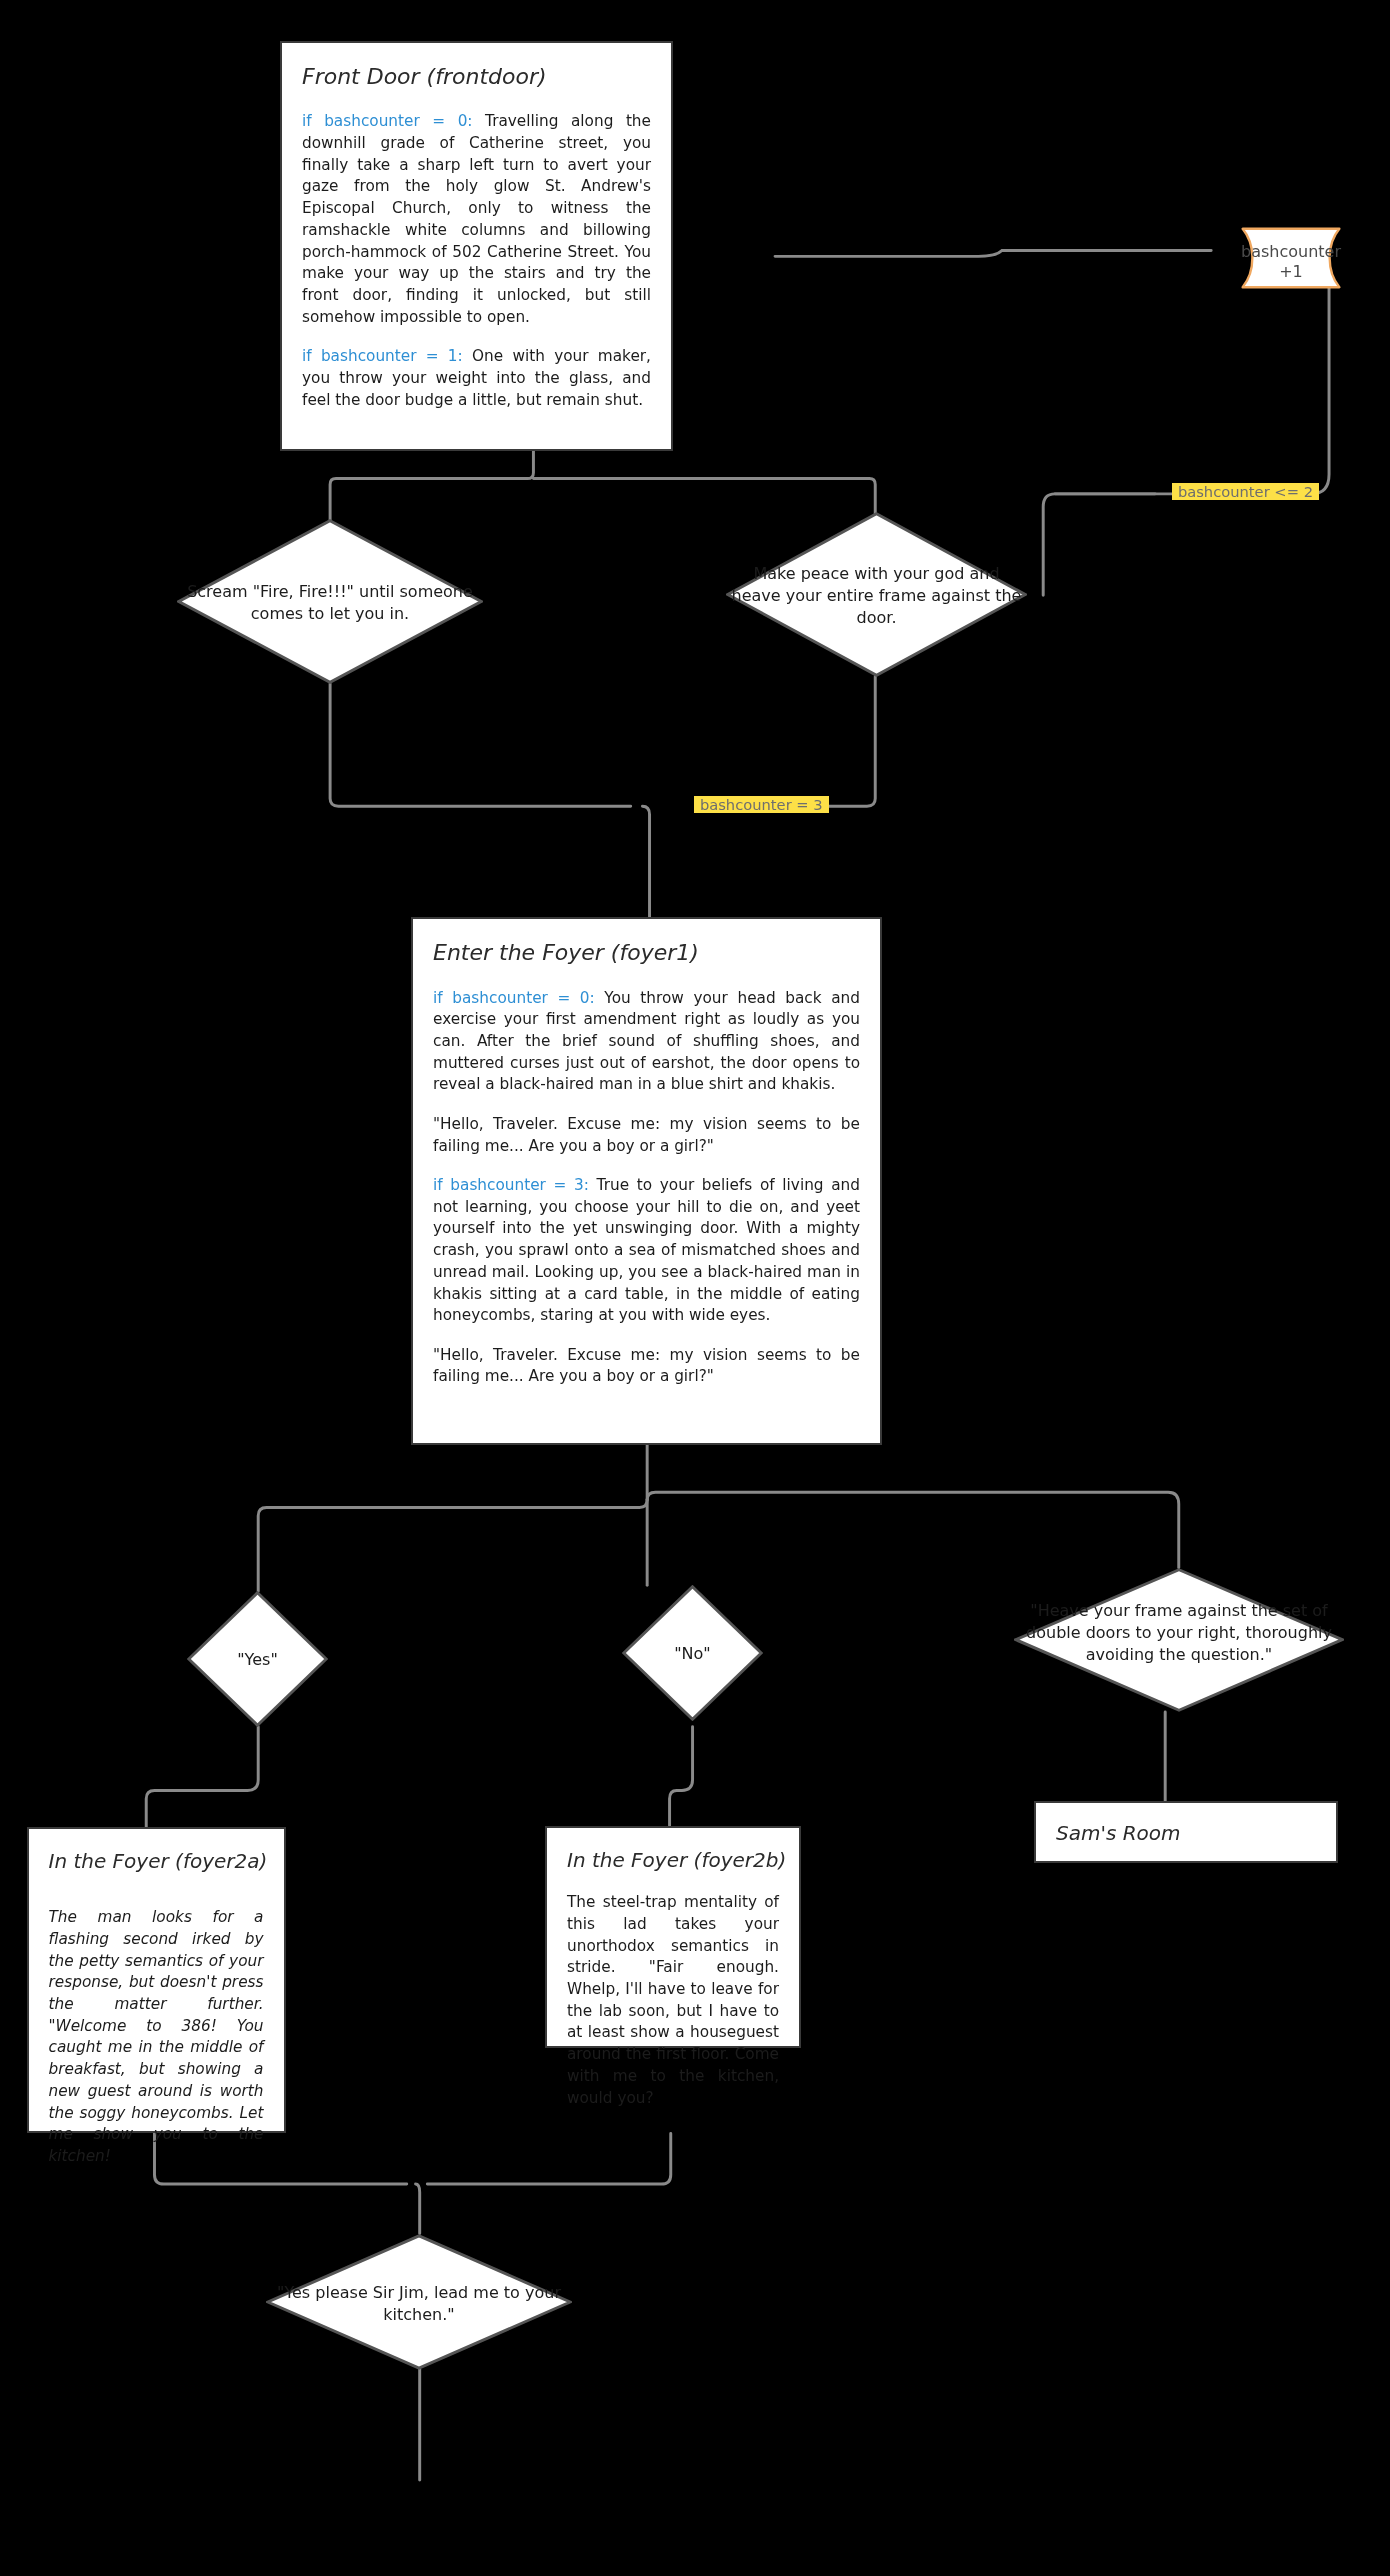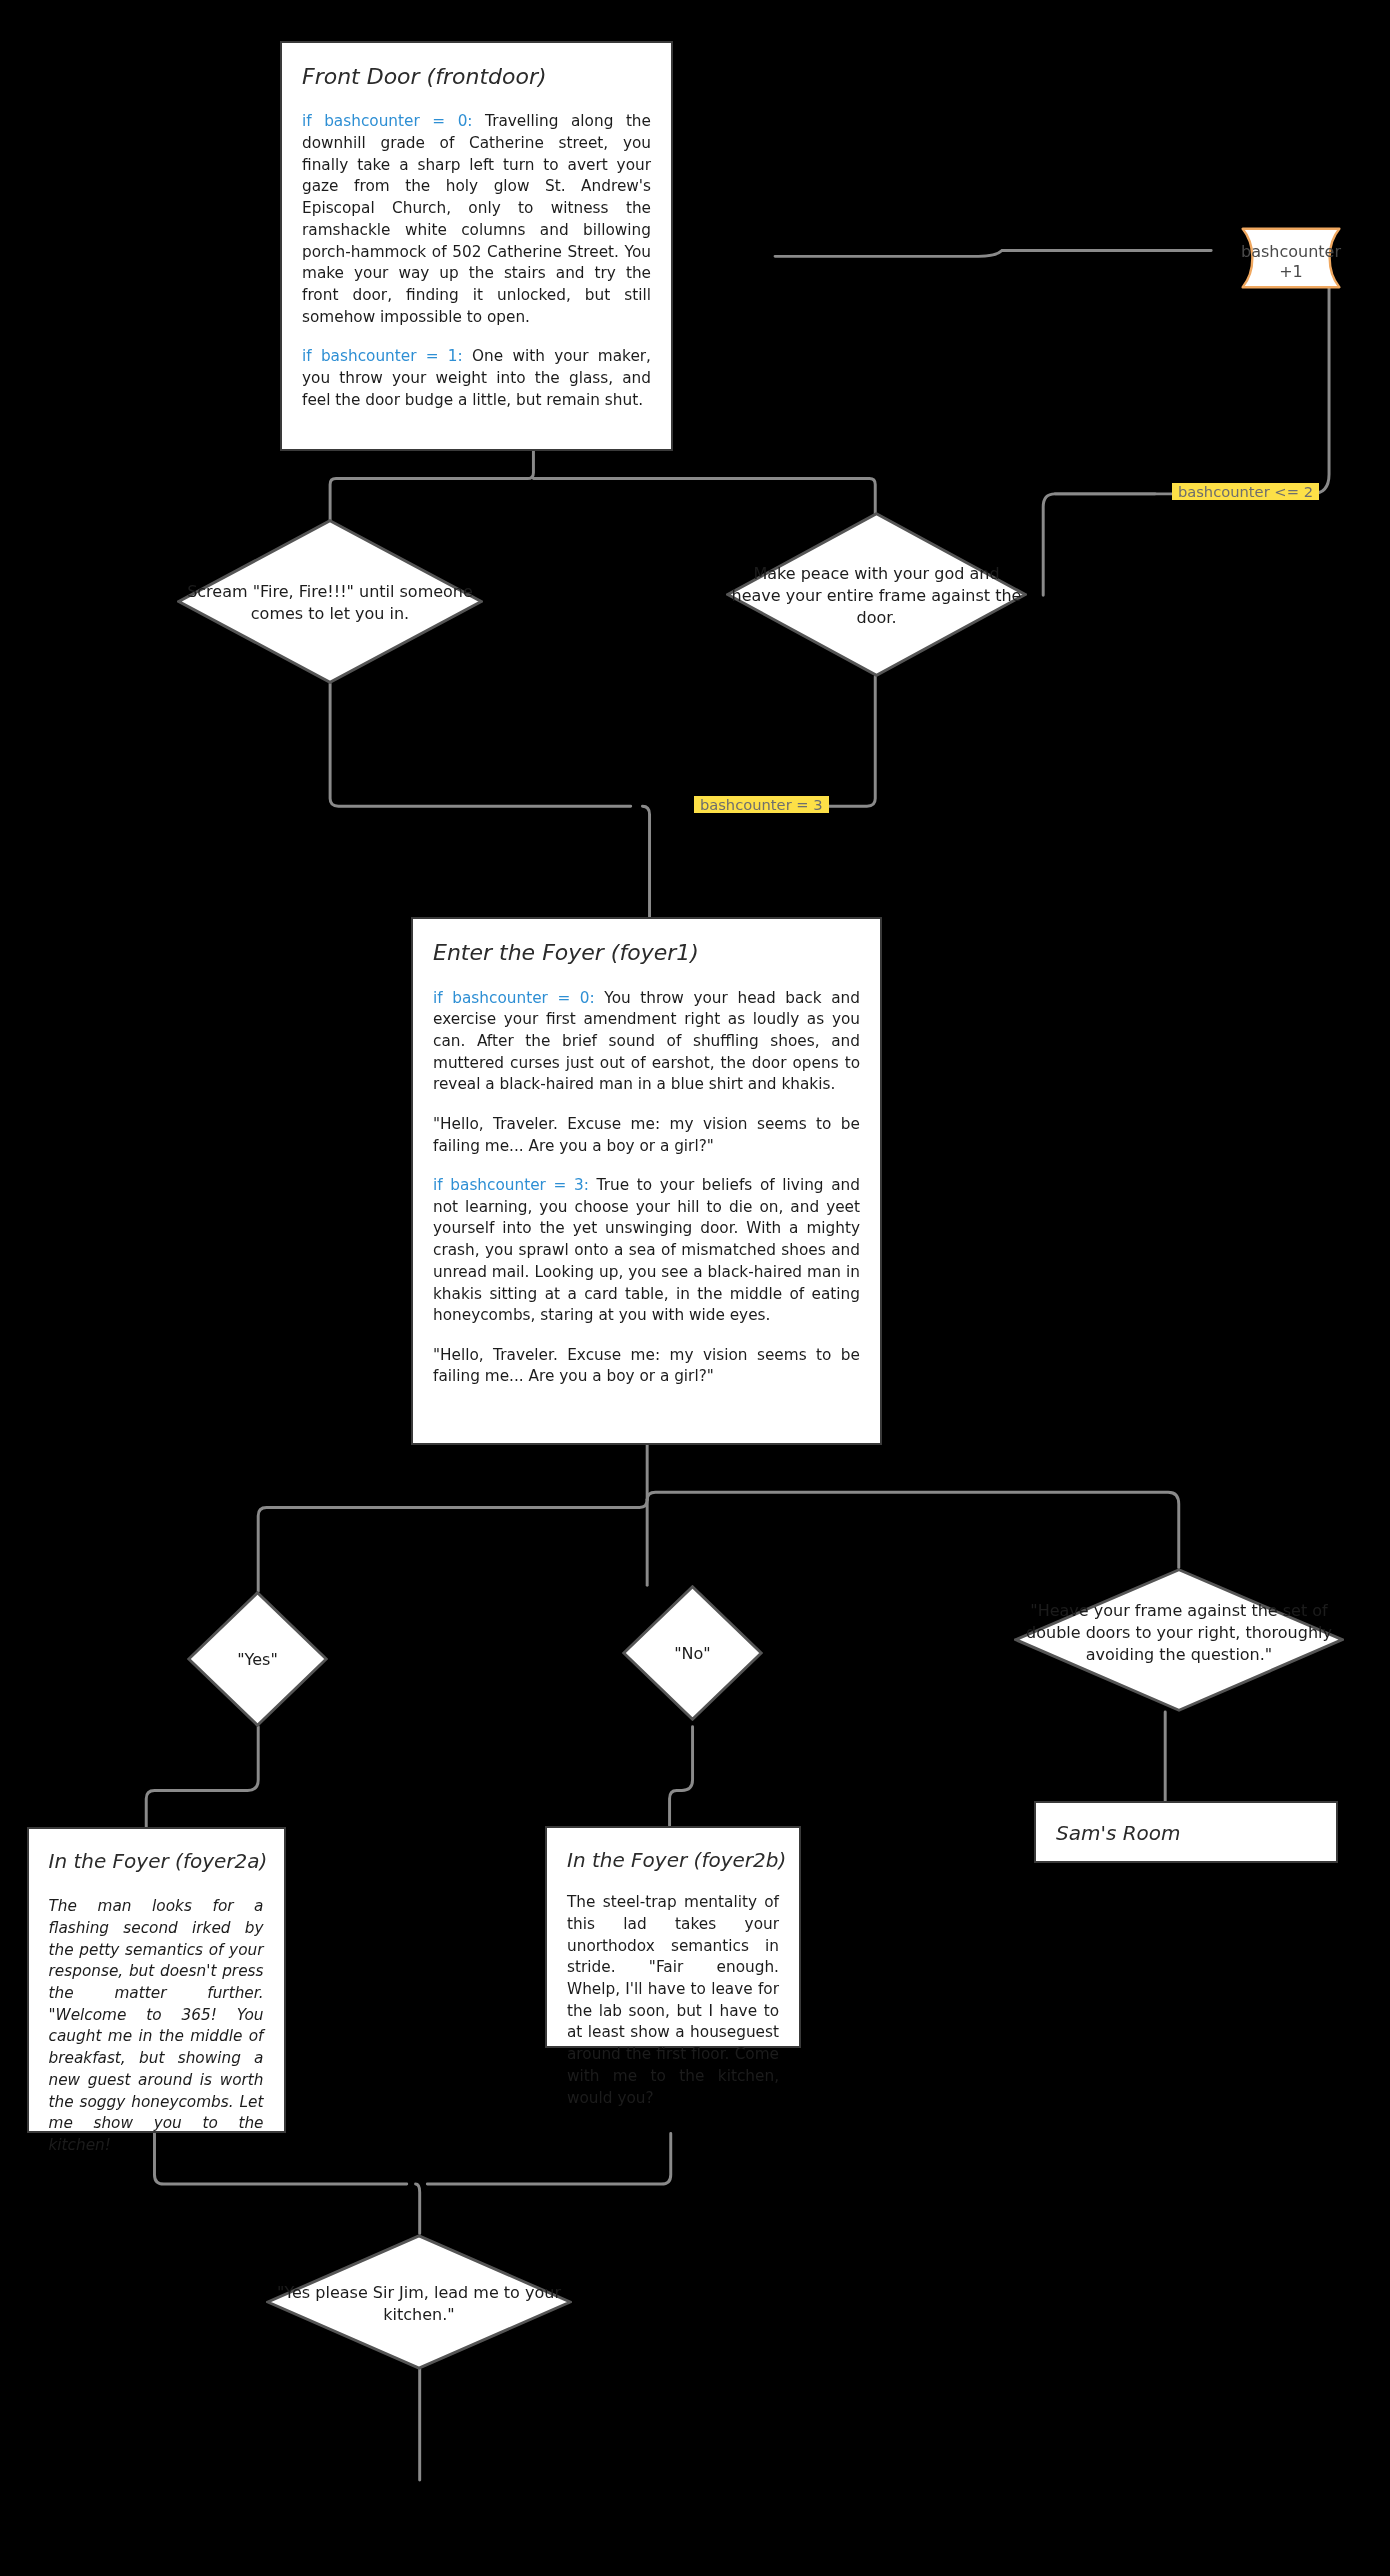--- a/index.html
+++ b/index.html
@@ -216,22 +216,22 @@
   </div>
 
   <div class="node-diamond" style="left:1014px; top:1568px; width:330px; height:144px;">
     <svg class="dshape" viewBox="0 0 560 245" preserveAspectRatio="none">
       <polygon points="280,3 557,122 280,242 3,122" fill="#ffffff" stroke="#555555" stroke-width="5"></polygon>
     </svg>
     <div class="dtext wrap" style="top:32px; padding:0 3.5px; box-sizing:border-box;">"Heave your frame against the set of double doors to your right, thoroughly avoiding the question."</div>
   </div>
 
   <div class="node-box" style="left:26.5px; top:1827px; width:259px; height:306px;">
-    <div class="node-title" style="font-size:20px; margin-bottom:22px;">In the Foyer (foyer2a)</div>
-    <p class="para italic">The man looks for a flashing second irked by the petty semantics of your response, but doesn't press the matter further. "Welcome to 365! You caught me in the middle of breakfast, but showing a new guest around is worth the soggy honeycombs. Let me show you to the kitchen!</p>
+    <div class="node-title" style="font-size:20px; margin-bottom:33px;">In the Foyer (foyer2a)</div>
+    <p class="para italic">The man looks for a flashing second irked by the petty semantics of your response, but doesn't press the matter further. "Welcome to 386! You caught me in the middle of breakfast, but showing a new guest around is worth the soggy honeycombs. Let me show you to the kitchen!</p>
   </div>
 
   <div class="node-box" style="left:545px; top:1826px; width:256px; height:222px;">
     <div class="node-title" style="font-size:20px; margin-bottom:19px;">In the Foyer (foyer2b)</div>
     <p class="para">The steel-trap mentality of this lad takes your unorthodox semantics in stride.  "Fair enough. Whelp, I'll have to leave for the lab soon, but I have to at least show a houseguest around the first floor. Come with me to the kitchen, would you?</p>
   </div>
 
   <div class="node-box" style="left:1034px; top:1801px; width:304px; height:62px; padding-top:15.3px;">
     <div class="node-title small" style="font-size:20px;">Sam's Room</div>
   </div>

